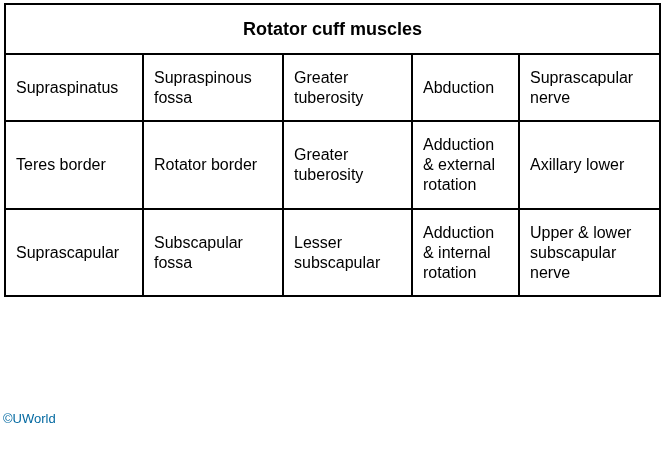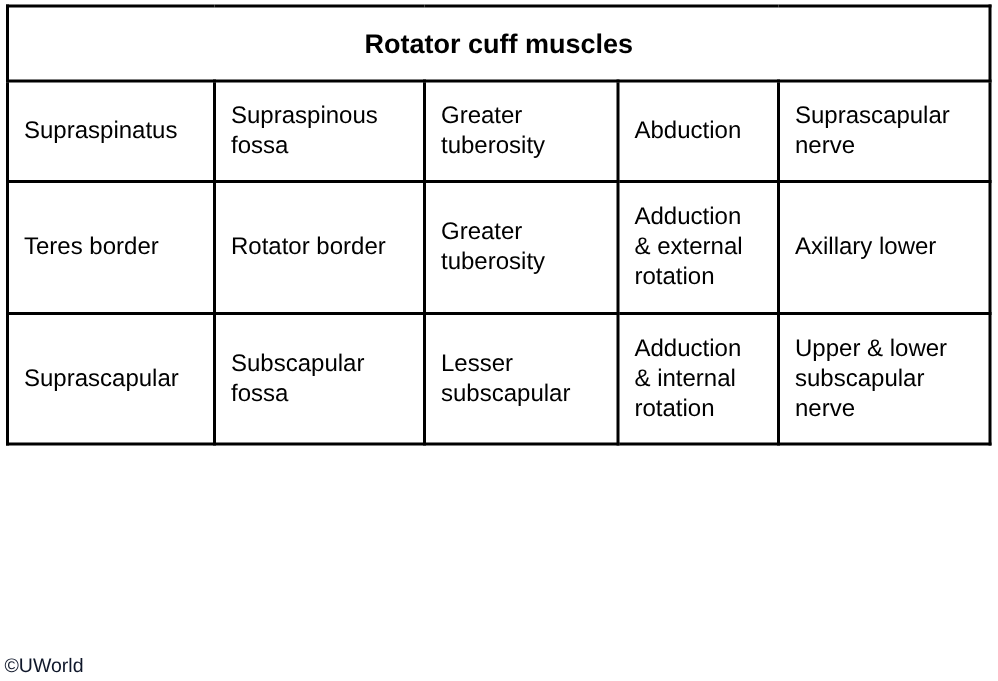--- a/index.html
+++ b/index.html
@@ -54,24 +54,24 @@
     font-size: 16px;
     font-weight: normal;
     text-align: left;
     line-height: 20px;
     padding: 4px 4px 4px 10px;
     white-space: pre-line;
   }
   .attribution {
     position: absolute;
     left: 3px;
-    top: 436px;
+    top: 411px;
     font-size: 13px;
     line-height: 15px;
-    color: #0f172a;
+    color: #0369a1;
   }
 </style>
 </head>
 <body>
 
 <div class="canvas">
 
   <table class="rc-table">
     <colgroup>
       <col style="width:138px">

